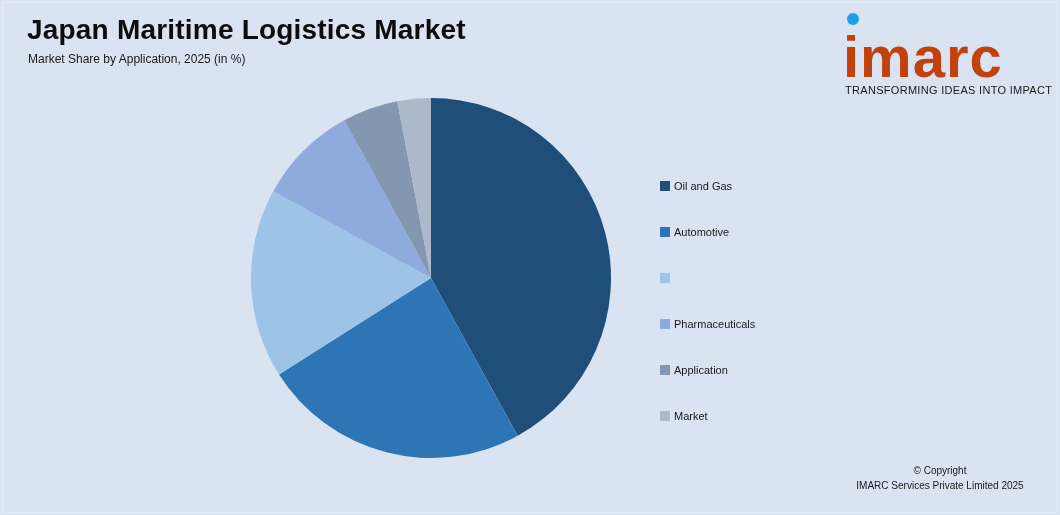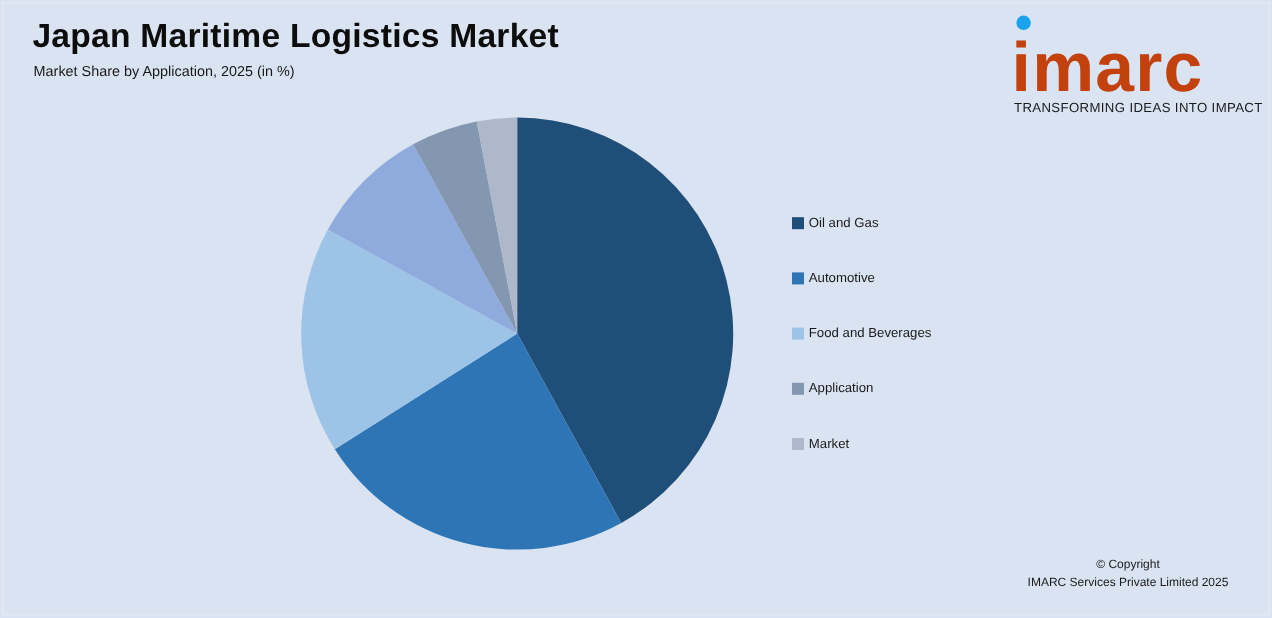--- a/index.html
+++ b/index.html
@@ -46,21 +46,24 @@
     <div class="legend-item">
       <span class="swatch" style="background: rgb(31, 78, 121);"></span>
       <span class="legend-label">Oil and Gas</span>
     </div>
     <div class="legend-item">
       <span class="swatch" style="background: rgb(46, 117, 182);"></span>
       <span class="legend-label">Automotive</span>
     </div>
     <div class="legend-item">
       <span class="swatch" style="background: rgb(157, 195, 230);"></span>
-      <span class="legend-label">Food and Beverages</span>
+    </div>
+    <div class="legend-item">
+      <span class="swatch" style="background: rgb(143, 170, 220);"></span>
+      <span class="legend-label">Pharmaceuticals</span>
     </div>
     <div class="legend-item">
       <span class="swatch" style="background: rgb(132, 151, 176);"></span>
       <span class="legend-label">Application</span>
     </div>
     <div class="legend-item">
       <span class="swatch" style="background: rgb(173, 185, 202);"></span>
       <span class="legend-label">Market</span>
     </div>
   </div>

